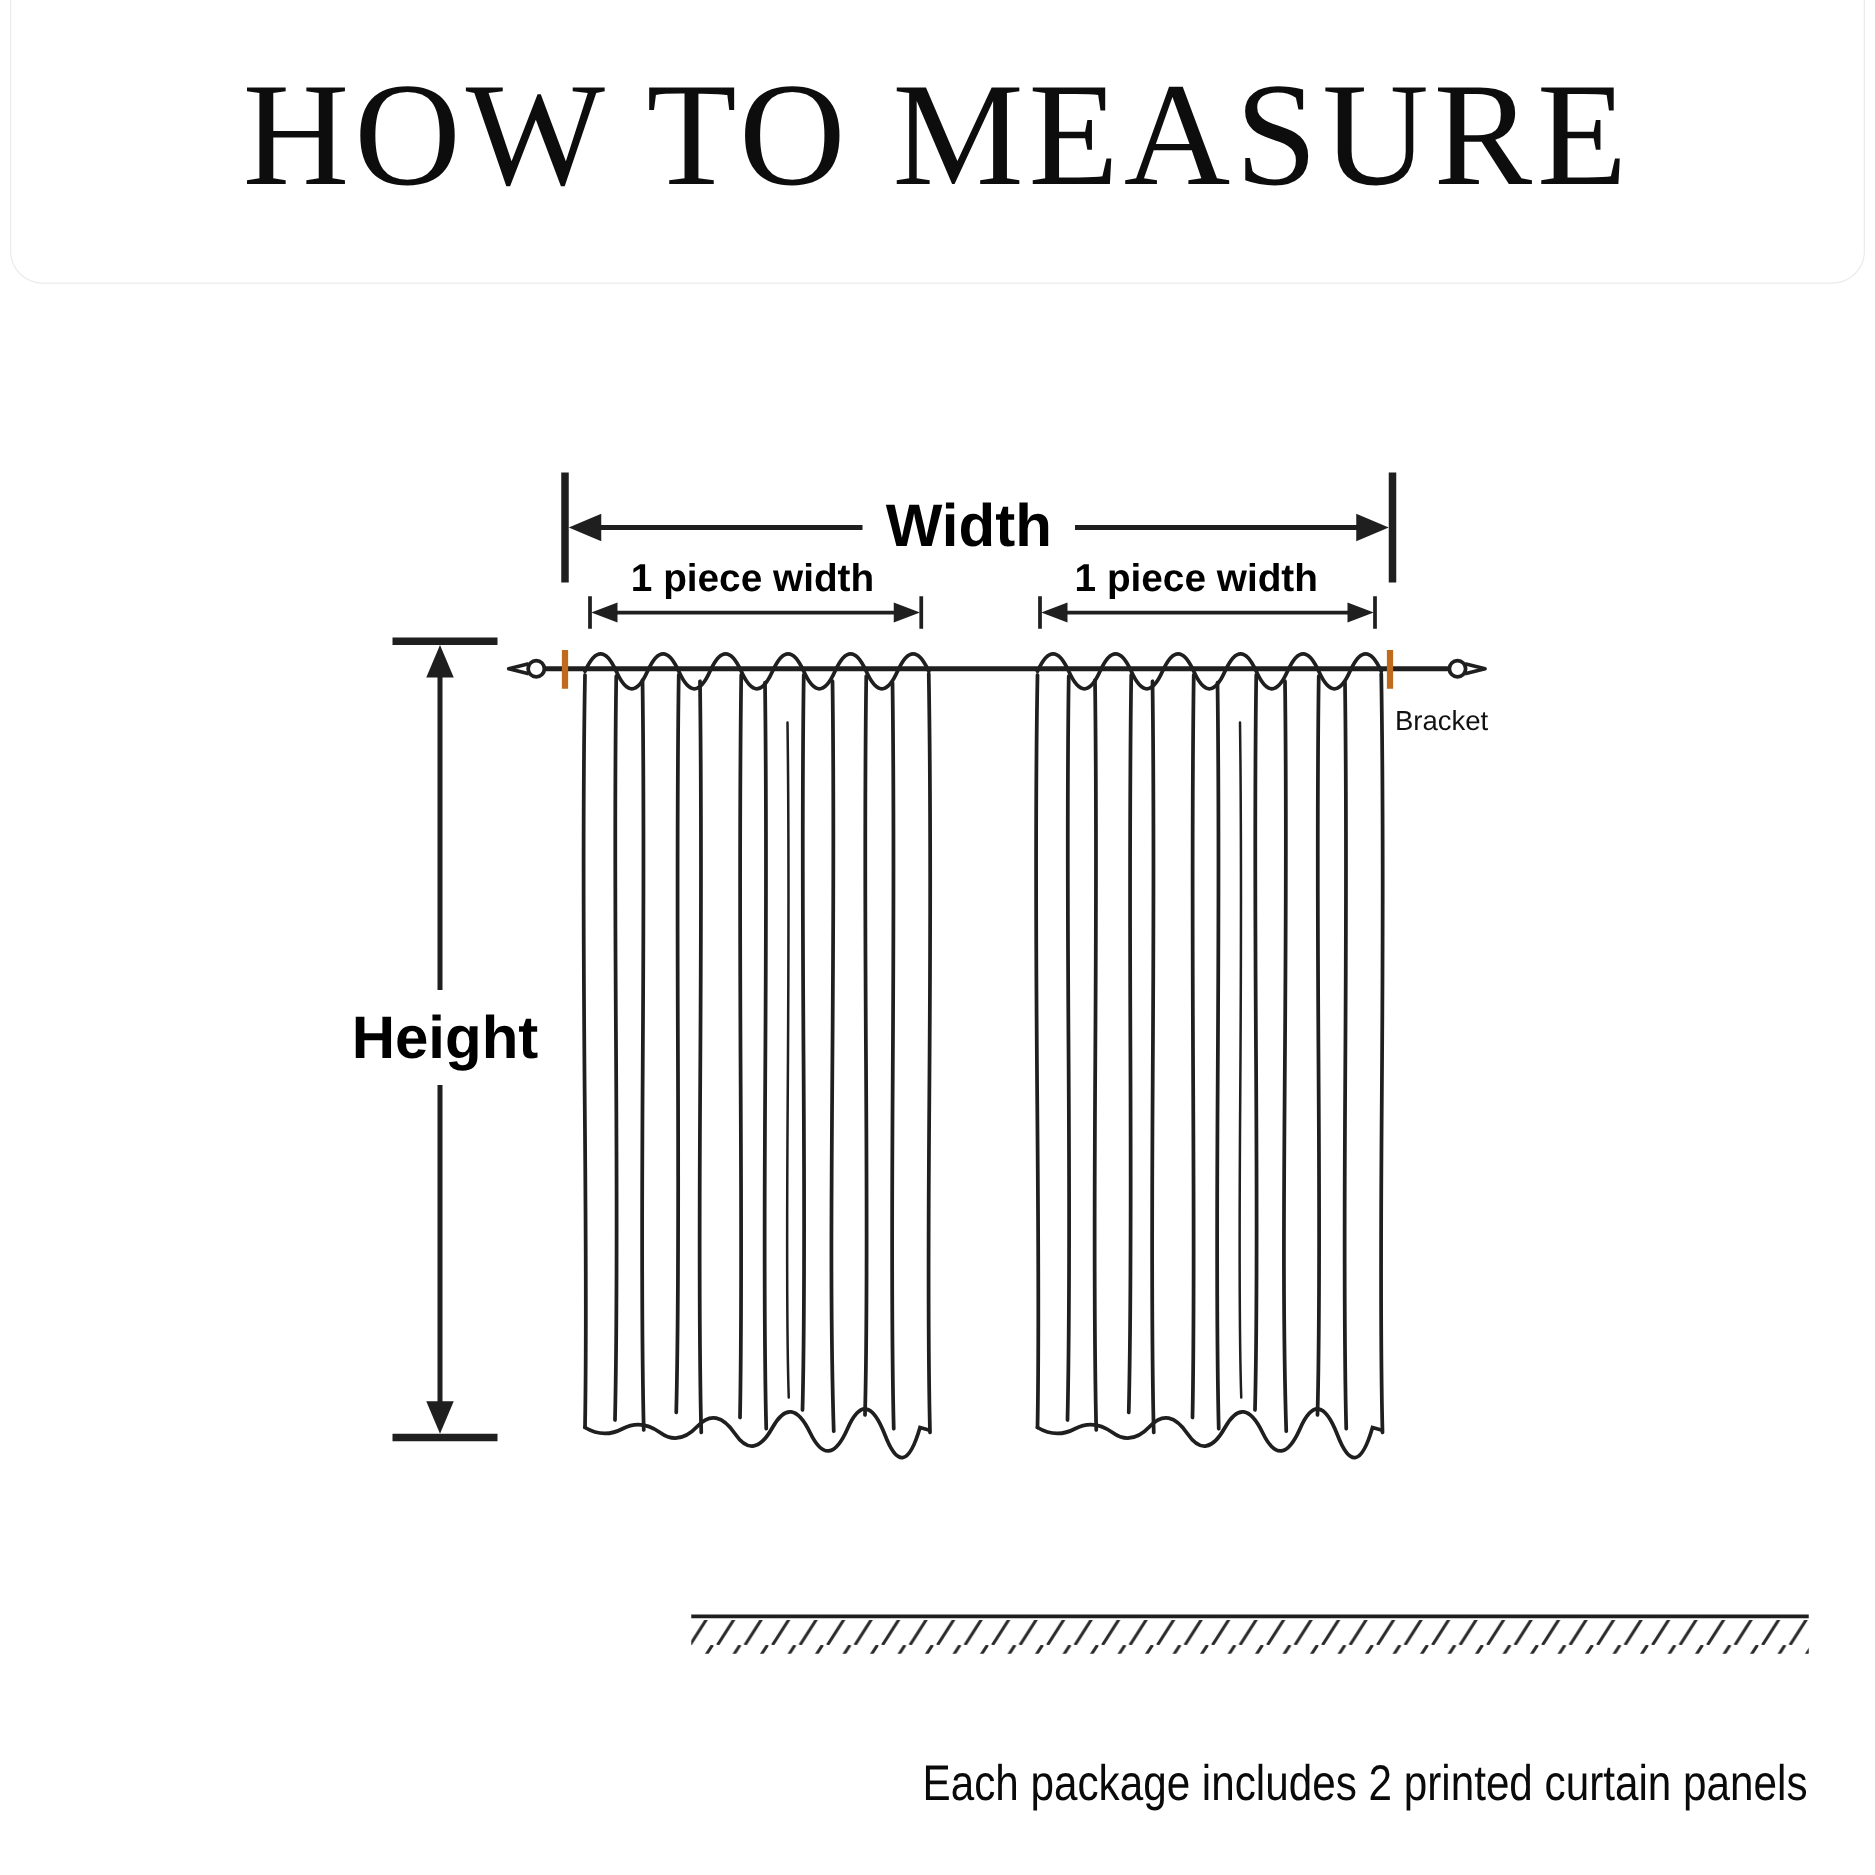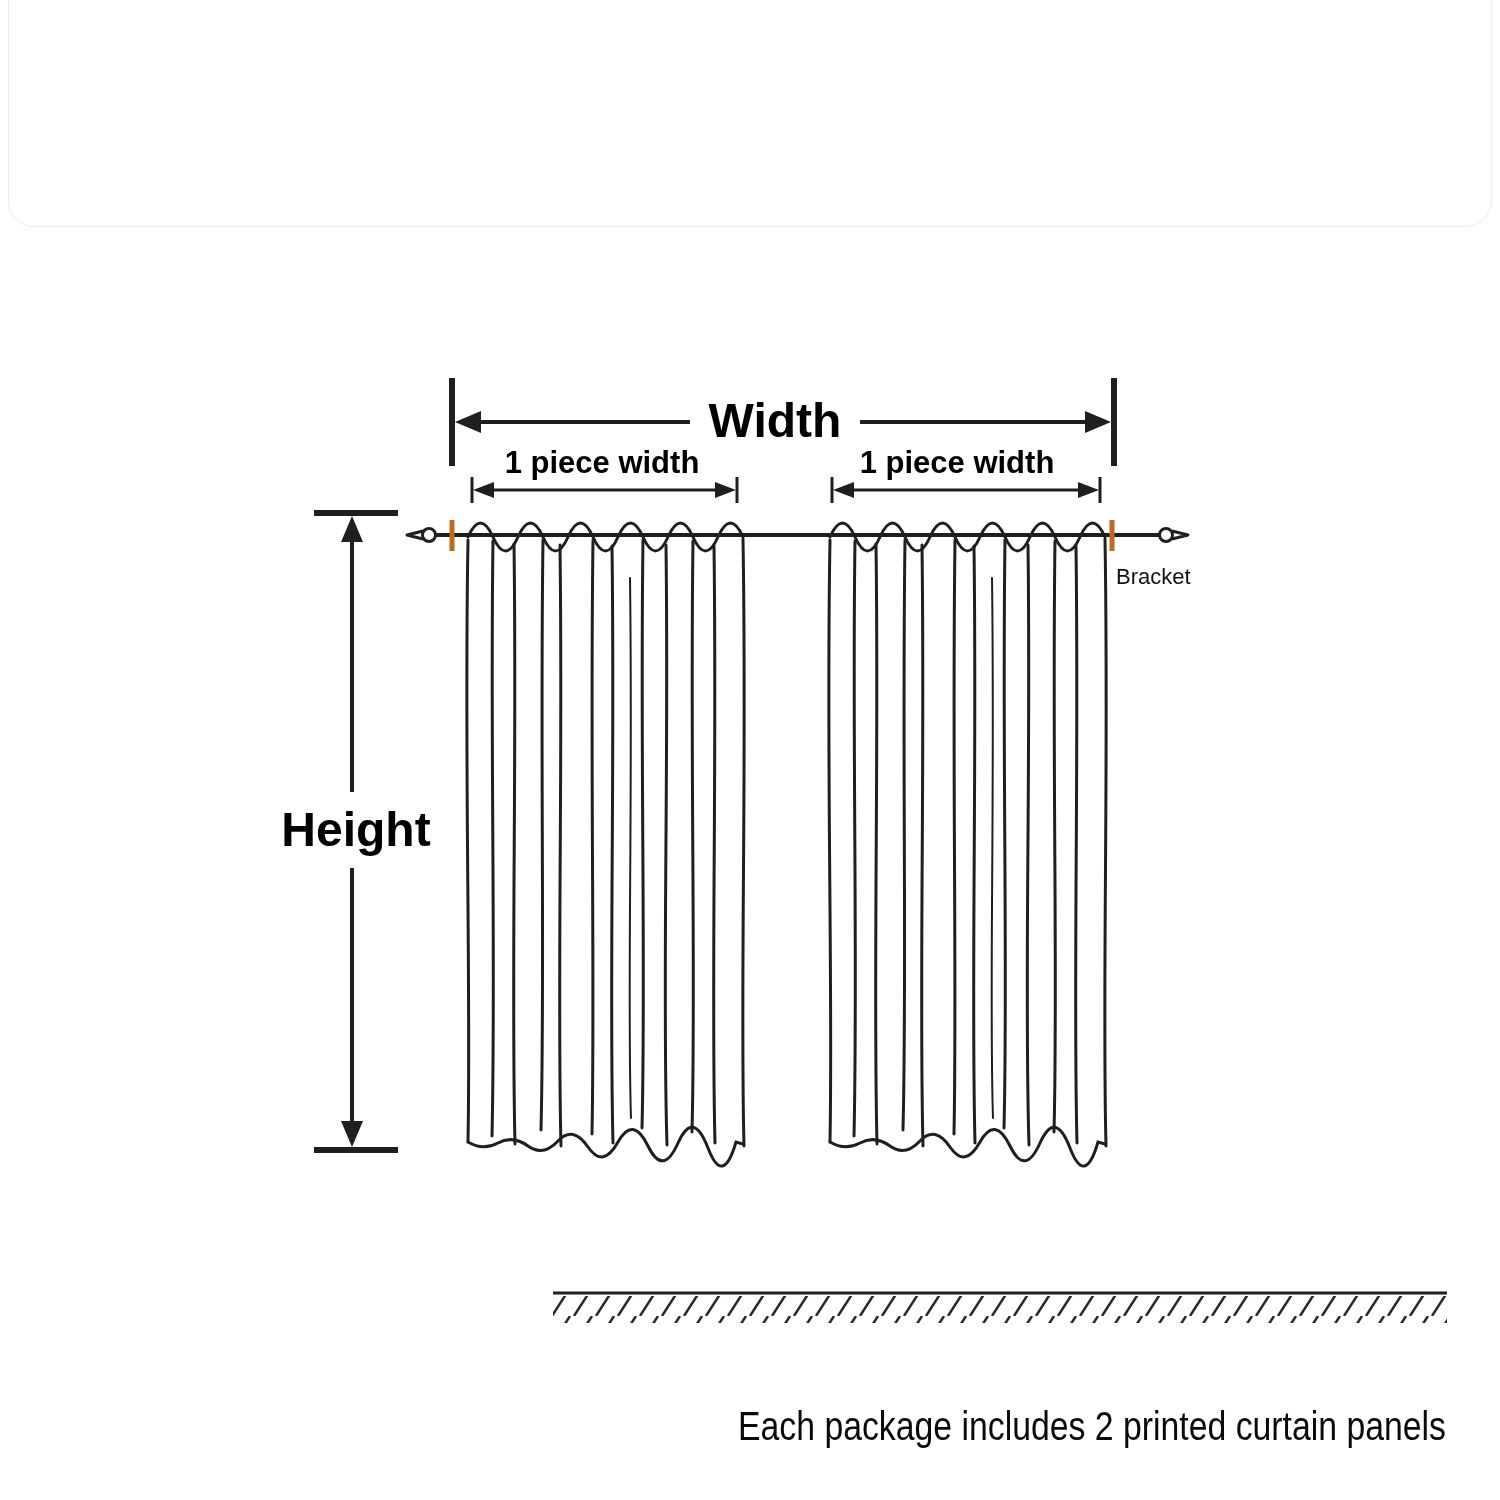--- a/index.html
+++ b/index.html
@@ -51,20 +51,21 @@
     font-weight:400;font-size:40px;fill:#0a0a0a;
   }
 </style>
 </head>
 <body>
 
 <div class="page">
 
   <div class="card-edge"></div>
 
+  <h1 class="title">HOW TO MEASURE</h1>
 
   <svg class="diagram" viewBox="0 0 1500 1500" xmlns="http://www.w3.org/2000/svg">
 
     <defs>
       <pattern id="hatch" width="22" height="28" patternUnits="userSpaceOnUse">
         <line x1="20" y1="0" x2="2" y2="28" stroke="#2a2a2a" stroke-width="2.5"></line>
       </pattern>
 
       <g id="curtain-panel" fill="none" stroke-width="3" stroke-linecap="round">
 

